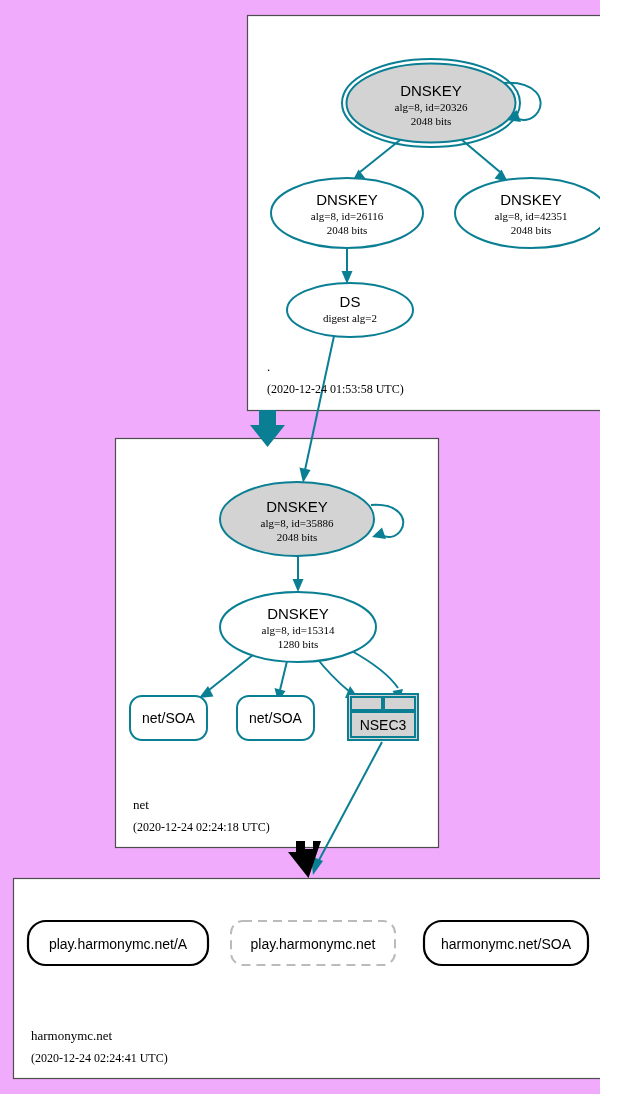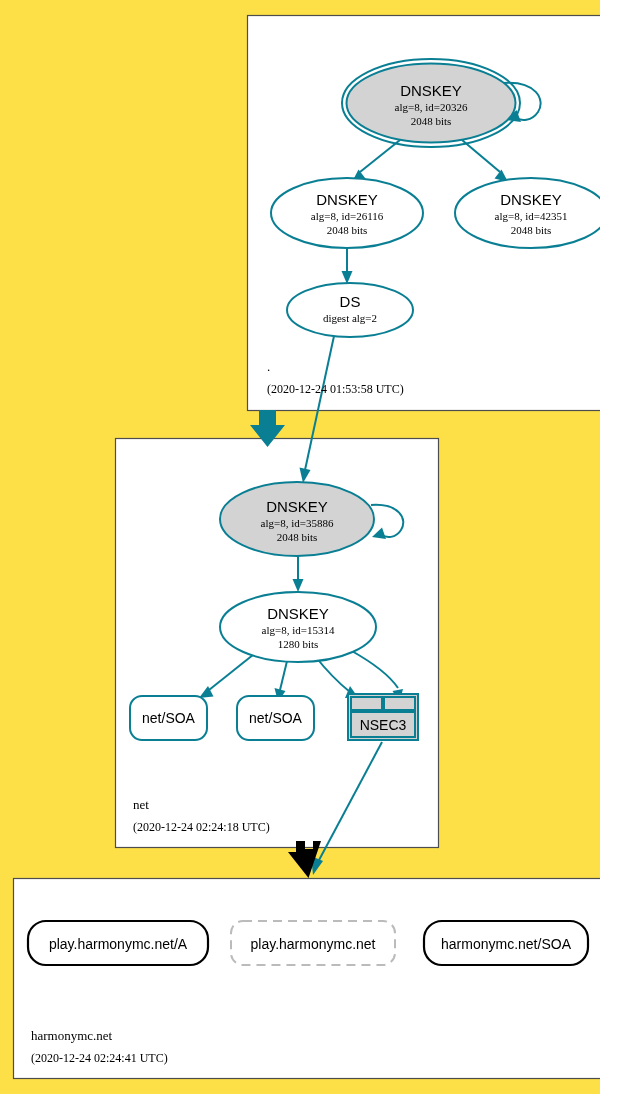--- a/index.html
+++ b/index.html
@@ -7,21 +7,21 @@
     padding: 0;
     background: #ffffff;
   }
   body {
     font-family: "Liberation Sans", sans-serif;
   }
   #canvas {
     position: relative;
     width: 600px;
     height: 1094px;
-    background: #fde047;
+    background: #f0abfc;
     overflow: hidden;
   }
   #graph-svg {
     position: absolute;
     left: 0;
     top: 0;
     width: 636px;
     height: 1094px;
   }
   .zone-box {

